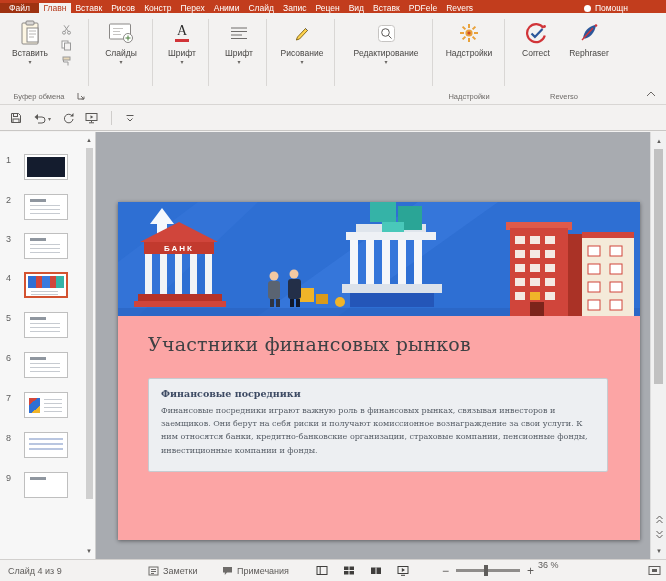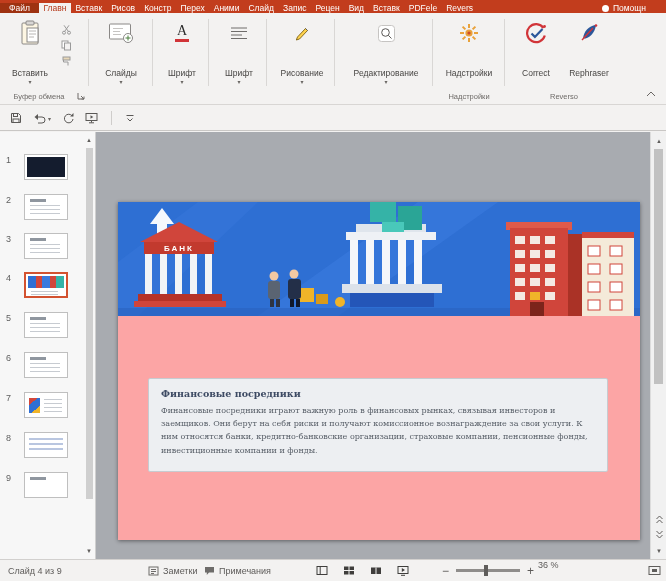--- a/index.html
+++ b/index.html
@@ -5,28 +5,28 @@
 *{margin:0;padding:0;box-sizing:border-box}
 html,body{width:666px;height:581px}
 body{font-family:"Liberation Sans",sans-serif;background:#f3f2f1;overflow:hidden}
 .app{position:relative;width:666px;height:581px;background:#f3f2f1;overflow:hidden}
 
 
 .titlebar{position:absolute;top:0;left:0;right:0;height:13px;background:var(--titlebar,#c23d1d);display:flex;align-items:flex-end;color:#fff}
 .tab{font-size:8.5px;padding:0 4.5px;display:flex;align-items:center;white-space:nowrap;cursor:default}
 .tab-file{background:#9e3211;padding:0 9px}
 .tab-active{background:#f3f2f1;color:#b5391b}
-.help{margin-left:auto;display:flex;align-items:center;gap:4px;padding-right:20px;font-size:8.5px}
+.help{margin-left:auto;display:flex;align-items:center;gap:4px;padding-right:38px;font-size:8.5px}
 .bulb{width:7px;height:7px;border-radius:50%;background:#fff;display:inline-block}
 
 
 .ribbon{position:absolute;top:13px;left:0;right:0;height:92px;background:#f3f2f1;border-bottom:1px solid #d8d6d4}
 .rbtn{position:absolute;top:5px;height:74px;display:flex;flex-direction:column;align-items:center;font-size:8.5px;color:#474543;cursor:default;text-align:center}
 .ricon{height:30px;display:flex;align-items:center;justify-content:center}
-.rlabel{margin-top:20px;white-space:nowrap}
+.rlabel{margin-top:0;white-space:nowrap}
 .chev{font-size:6px;color:#6a6764;margin-top:1px;line-height:1}
 .mini{position:absolute;left:56px;width:20px;height:14px;display:flex;align-items:center;justify-content:center}
 .sep{position:absolute;top:6px;bottom:18px;width:1px;background:#d9d7d5}
 .glabel{position:absolute;bottom:3px;font-size:7.5px;color:#6e6b68;text-align:center;white-space:nowrap}
 .launcher{position:absolute;left:76px;bottom:3px;width:10px;height:10px;display:flex;align-items:center;justify-content:center}
 .collapse{position:absolute;right:7px;bottom:4px;width:16px;height:13px;display:flex;align-items:center;justify-content:center}
 .font-letter{font-family:"Liberation Serif",serif;font-size:14px;color:#2c2c2c;line-height:1}
 .font-under{width:14px;height:3px;background:#d13438;margin-top:1px}
 
 
@@ -420,20 +420,21 @@
               <rect x="492" y="44" width="12" height="10"></rect>
             <rect x="470" y="62" width="12" height="10"></rect>
               <rect x="492" y="62" width="12" height="10"></rect>
             <rect x="470" y="80" width="12" height="10"></rect>
               <rect x="492" y="80" width="12" height="10"></rect>
             <rect x="470" y="98" width="12" height="10"></rect>
               <rect x="492" y="98" width="12" height="10"></rect>
           </g>
         </svg>
 
+        <div class="slide-title">Участники финансовых рынков</div>
 
         <div class="infobox">
           <h2>Финансовые посредники</h2>
           <p>Финансовые посредники играют важную роль в финансовых рынках, связывая инвесторов и заемщиков. Они берут на себя риски и получают комиссионное вознаграждение за свои услуги. К ним относятся банки, кредитно-банковские организации, страховые компании, пенсионные фонды, инвестиционные компании и фонды.</p>
         </div>
       </div>
     </div>
 
     <div class="vscroll">
       <span class="vs-btn" style="top:1px">▲</span>
@@ -458,21 +459,21 @@
     </span>
 
     <span class="st" style="left:148px">
       <svg width="11" height="10" viewBox="0 0 11 10">
           <rect x="1" y="1" width="9" height="8" fill="none" stroke="#6e6c6a"></rect>
           <path d="M3 3.5 h5 M3 5.5 h5 M3 7.5 h3" stroke="#6e6c6a"></path>
         </svg>
       <span>Заметки</span>
     </span>
 
-    <span class="st" style="left:204px">
+    <span class="st" style="left:222px">
       <svg width="11" height="10" viewBox="0 0 11 10">
           <path d="M1 1 h9 v5.5 h-5 l-2.2 2.4 v-2.4 h-1.8 z" fill="#6e6c6a"></path>
         </svg>
       <span>Примечания</span>
     </span>
 
     <span class="views">
       <span class="vbtn">
         <svg width="12" height="11" viewBox="0 0 12 11">
             <rect x="1" y="1.5" width="10" height="8" fill="none" stroke="#3f3e3c"></rect>

